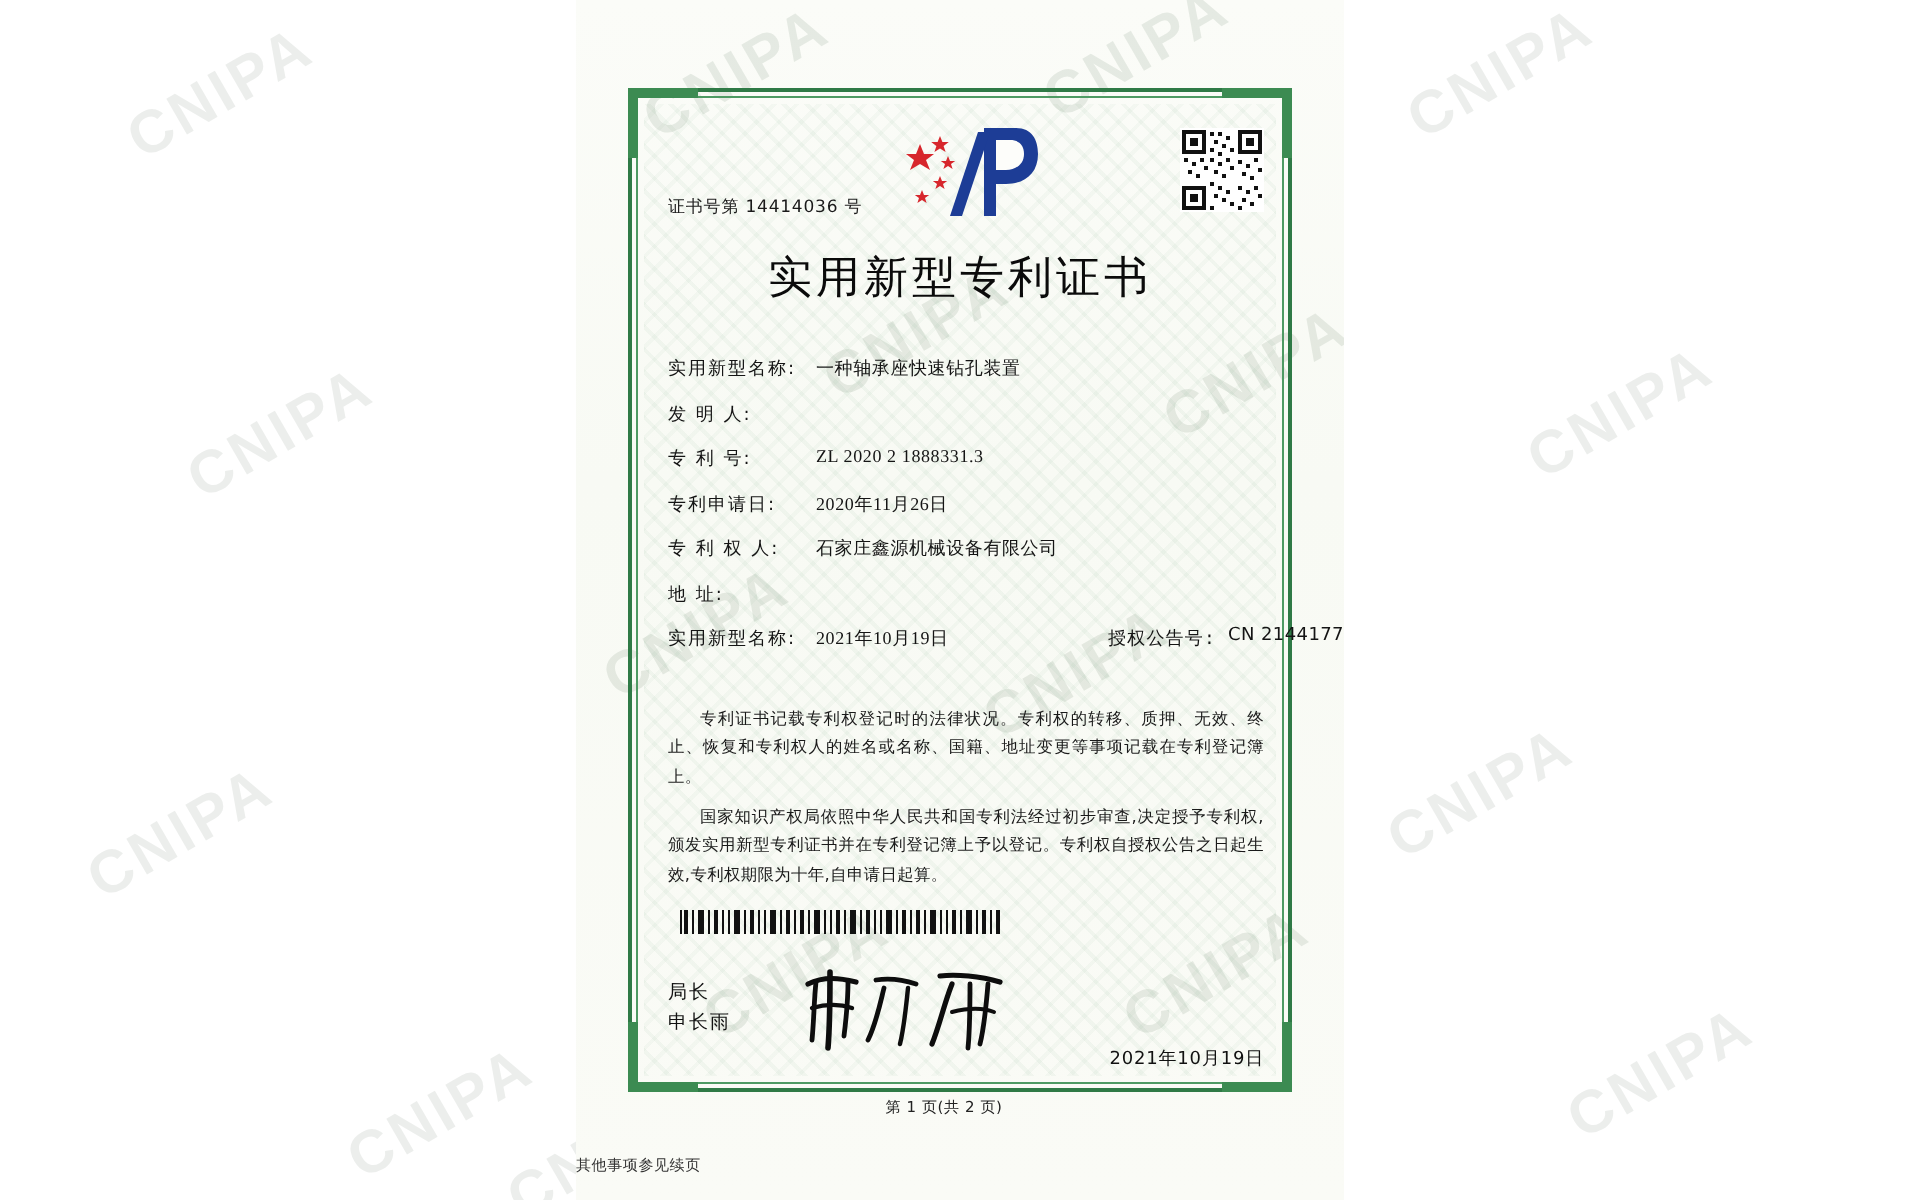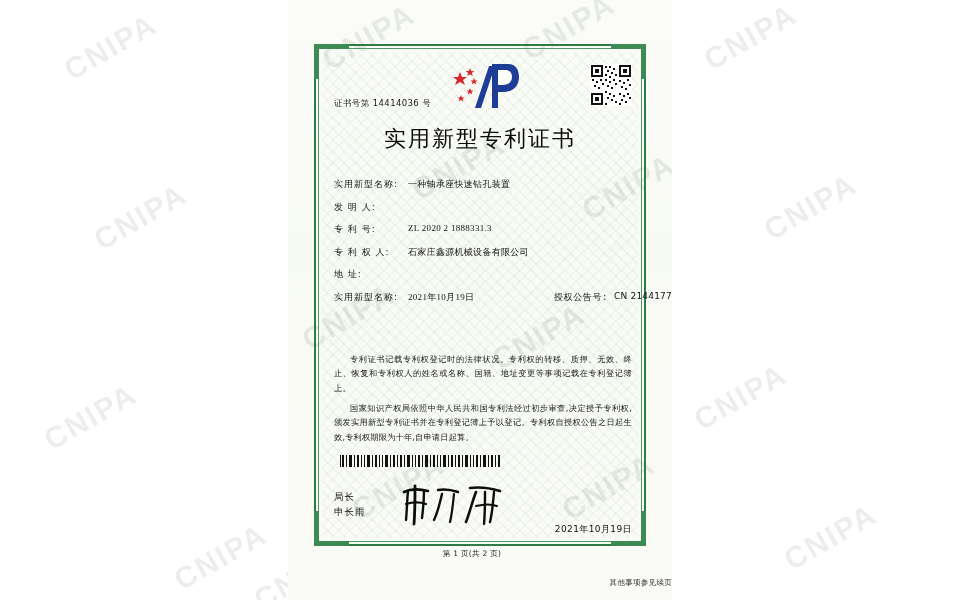--- a/index.html
+++ b/index.html
@@ -240,21 +240,21 @@
     font-size: 7.5px;
     color: #222;
     letter-spacing: 0.3px;
   }
 
   .footnote {
     position: absolute;
     left: 0;
     right: 0;
     top: 578px;
-    text-align: right;
+    text-align: left;
     font-size: 7.5px;
     color: #333;
     letter-spacing: 0.3px;
   }
 
   
   .guilloche {
     position: absolute;
     left: 34px;
     right: 34px;
@@ -390,20 +390,24 @@
         <span class="field-value">一种轴承座快速钻孔装置</span>
       </div>
       <div class="field-row">
         <span class="field-label">发 明 人:</span>
       </div>
       <div class="field-row">
         <span class="field-label">专 利 号:</span>
         <span class="field-value">ZL 2020 2 1888331.3</span>
       </div>
       <div class="field-row">
+        <span class="field-label">专利申请日:</span>
+        <span class="field-value">2020年11月26日</span>
+      </div>
+      <div class="field-row">
         <span class="field-label">专 利 权 人:</span>
         <span class="field-value">石家庄鑫源机械设备有限公司</span>
       </div>
       <div class="field-row">
         <span class="field-label">地 址:</span>
       </div>
       <div class="field-row split">
         <span class="field-label">实用新型名称:</span>
         <span class="field-value">2021年10月19日</span>
         <span class="field-label2">授权公告号:</span>

